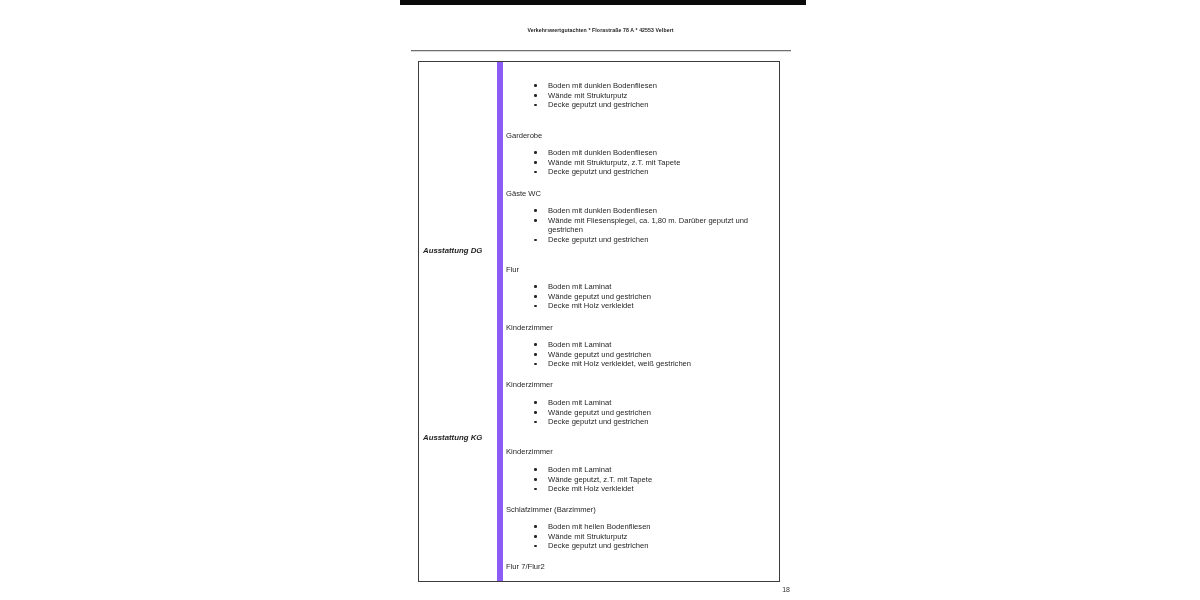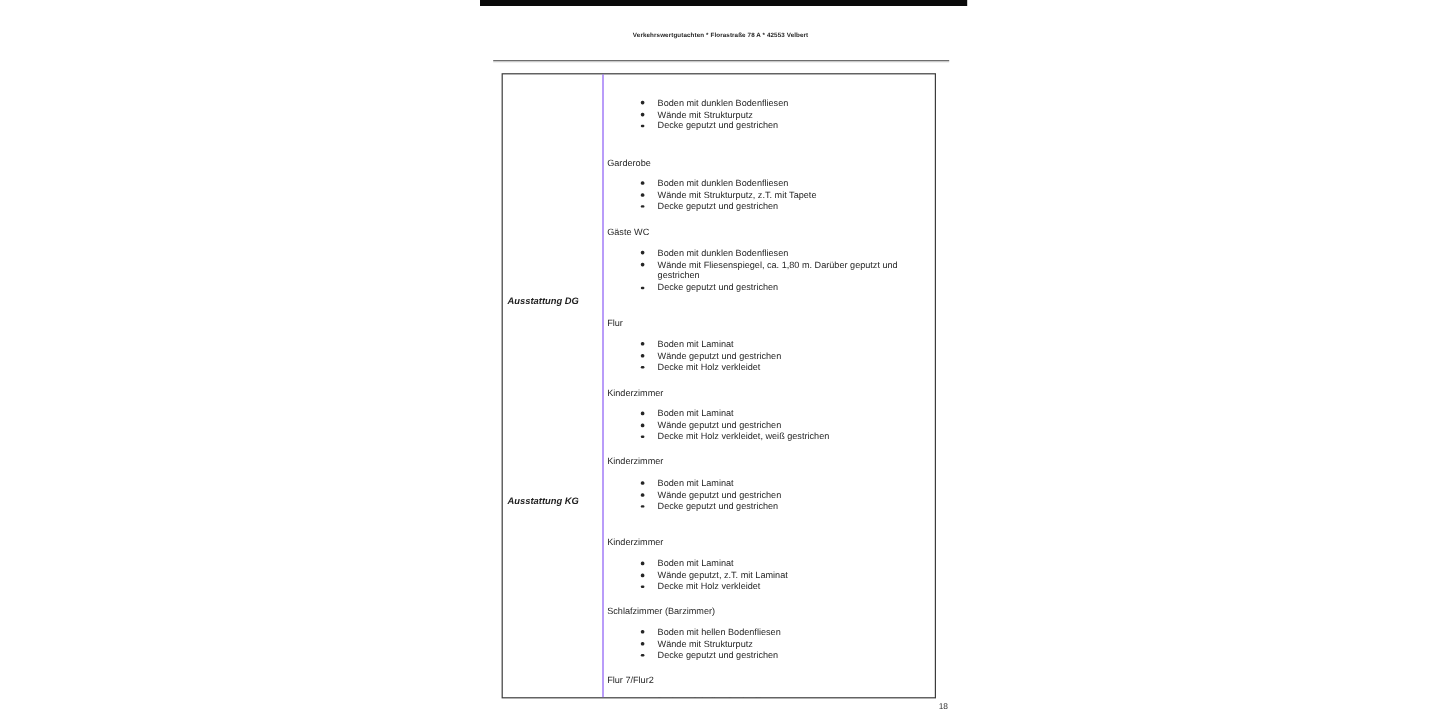--- a/index.html
+++ b/index.html
@@ -34,21 +34,21 @@
   }
 
   .ftable {
     position: absolute; left: 418px; top: 61px; width: 362px; height: 521px;
     border: 1px solid #3c3c3c;
     box-sizing: border-box;
     background: #ffffff;
   }
   .lcell {
     position: absolute; left: 0; top: 0; bottom: 0; width: 84px;
-    border-right: 1px solid #8b5cf6;
+    border-right: 6px solid #8b5cf6;
     box-sizing: border-box;
   }
   .rcell {
     position: absolute; left: 84px; right: 0; top: 0; bottom: 0;
     overflow: hidden;
   }
 
   .row-label {
     position: absolute; left: 4px;
     font-size: 7.8px; line-height: 9.7px;
@@ -85,21 +85,21 @@
   <div class="topbar"></div>
 
   <div class="doc-header">Verkehrswertgutachten * Florastraße 78 A * 42553 Velbert</div>
 
   <div class="header-rule"></div>
 
   <div class="ftable">
 
     <div class="lcell">
       <div class="row-label" style="top:184px">Ausstattung DG</div>
-      <div class="row-label" style="top:351px">Ausstattung KG</div>
+      <div class="row-label" style="top:371px">Ausstattung KG</div>
     </div>
 
     <div class="rcell">
 
       <ul class="rb" style="top:7px">
         <li>Boden mit dunklen Bodenfliesen</li>
         <li>Wände mit Strukturputz</li>
         <li>Decke geputzt und gestrichen</li>
       </ul>
 
@@ -140,21 +140,21 @@
       <ul class="rb" style="top:324px">
         <li>Boden mit Laminat</li>
         <li>Wände geputzt und gestrichen</li>
         <li>Decke geputzt und gestrichen</li>
       </ul>
 
       <div class="rb h" style="top:371px">Kinderzimmer</div>
 
       <ul class="rb" style="top:391px">
         <li>Boden mit Laminat</li>
-        <li>Wände geputzt, z.T. mit Laminat</li>
+        <li>Wände geputzt, z.T. mit Tapete</li>
         <li>Decke mit Holz verkleidet</li>
       </ul>
 
       <div class="rb h" style="top:429px">Schlafzimmer (Barzimmer)</div>
 
       <ul class="rb" style="top:448px">
         <li>Boden mit hellen Bodenfliesen</li>
         <li>Wände mit Strukturputz</li>
         <li>Decke geputzt und gestrichen</li>
       </ul>

